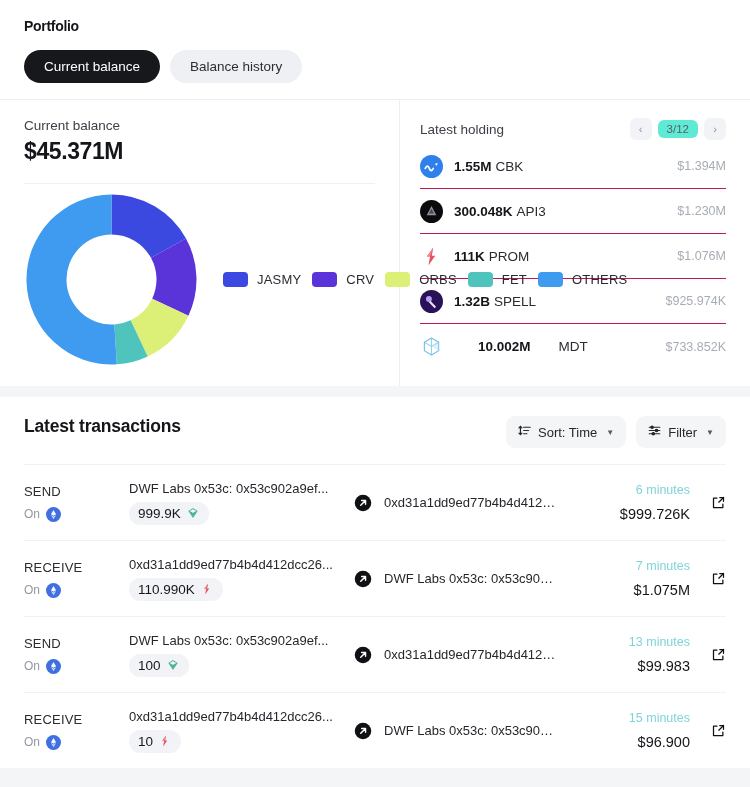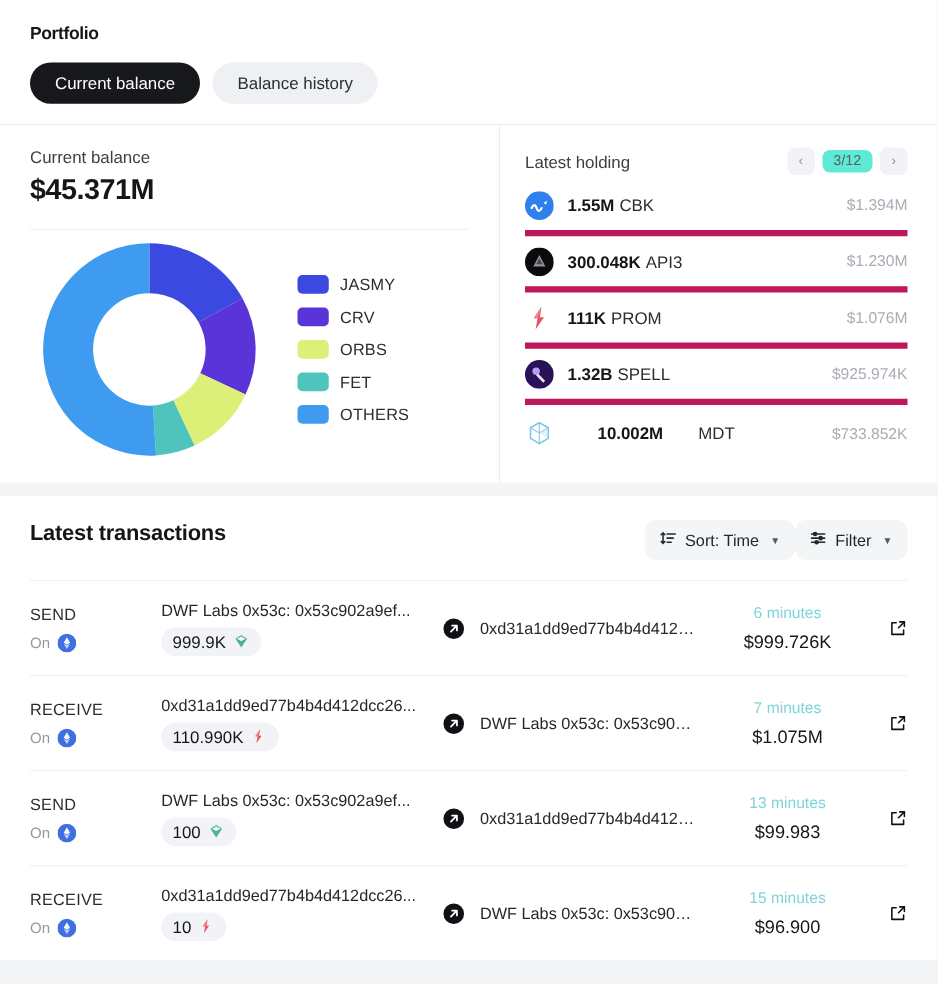--- a/index.html
+++ b/index.html
@@ -46,53 +46,53 @@
   }
   .panel-left { width: 399px; padding: 18px 24px 0 24px; position: relative; }
   .panel-right { flex: 1; border-left: 1px solid #eceef1; padding: 18px 24px 0 20px; }
 
   .bal-label { font-size: 13.5px; color: #3d4047; margin-bottom: 5px; }
   .bal-value { font-size: 23px; font-weight: 700; color: #15161a; letter-spacing: -0.4px; }
   .bal-divider { border-top: 1px solid #eff1f3; margin: 18px 0 0 0; }
 
   .chart-row { display: flex; align-items: center; padding-top: 8px; }
   .donut-wrap { width: 190px; height: 175px; display: flex; align-items: center; justify-content: center; }
-  .legend { margin-left: 24px; display: flex; flex-direction: column; gap: 11px; }
+  .legend { margin-left: 24px; display: flex; flex-direction: row; gap: 11px; }
   .legend-item { display: flex; align-items: center; gap: 9px; }
   .legend-swatch { width: 25px; height: 15px; border-radius: 4px; display: block; }
   .legend-label { font-size: 13px; color: #2a2c31; letter-spacing: .2px; }
 
   
   .th-head { display: flex; align-items: center; justify-content: space-between; margin-bottom: 4px; }
   .th-title { font-size: 13.5px; color: #3d4047; }
   .pager { display: flex; align-items: center; gap: 6px; }
   .pager-btn {
     width: 22px; height: 22px; border-radius: 6px; background: #f1f3f6;
     border: none; display: flex; align-items: center; justify-content: center;
     cursor: pointer; color: #8d929b; font-size: 11px; font-family: inherit;
   }
   .pager-count {
     background: #5eead4; border-radius: 6px; padding: 3px 9px;
     font-size: 11.5px; color: #5a5f68;
   }
   .token-row {
     display: flex; align-items: center; height: 45px;
-    border-bottom: 5px solid #be185d;
+    border-bottom: 1px solid #be185d;
   }
   .token-row:last-child { border-bottom: none; gap: 24px; }
   .token-icon { width: 23px; height: 23px; margin-right: 11px; flex: 0 0 23px; }
   .token-amt { font-size: 13.5px; color: #15161a; font-weight: 700; }
   .token-sym { font-size: 13.5px; color: #2a2c31; font-weight: 400; margin-left: 4px; }
   .token-usd { margin-left: auto; font-size: 12.5px; color: #a7acb5; }
 
   
   .tx-card { background: #ffffff; margin-top: 11px; padding: 0 24px; }
   .tx-head { display: flex; align-items: flex-start; padding: 19px 0 16px 0; }
   .tx-title { font-size: 17.5px; font-weight: 700; color: #15161a; letter-spacing: -0.2px; }
-  .tx-controls { margin-left: auto; display: flex; }
+  .tx-controls { margin-left: auto; display: flex; gap: 10px; }
   .ctrl {
     display: flex; align-items: center; gap: 7px;
     background: #f3f5f7; border: none; border-radius: 9px;
     padding: 8px 12px; font-size: 13px; color: #25272c;
     cursor: pointer; font-family: inherit;
   }
   .caret { color: #55595f; font-size: 8px; margin-left: 2px; }
 
   .tx-row {
     display: flex; align-items: center;
@@ -108,21 +108,21 @@
   .tx-amt-pill {
     display: inline-flex; align-items: center; gap: 5px;
     background: #f1f3f6; border-radius: 999px;
     padding: 4px 9px; margin-top: 6px;
   }
   .tx-amt-val { font-size: 13.5px; color: #15161a; }
 
   .tx-arrow { flex: 0 0 30px; display: flex; align-items: center; }
   .tx-to { flex: 1; min-width: 0; padding-right: 10px; }
 
-  .tx-right { flex: 0 0 120px; text-align: center; }
+  .tx-right { flex: 0 0 120px; text-align: right; }
   .tx-time { font-size: 12.5px; color: #7fd4d9; }
   .tx-usd { font-size: 14.5px; color: #15161a; margin-top: 9px; }
   .tx-link { flex: 0 0 36px; display: flex; justify-content: flex-end; align-items: center; padding-left: 10px; }
 </style>
 </head>
 <body>
 
 <div class="page">
 
   <div class="portfolio-card">

